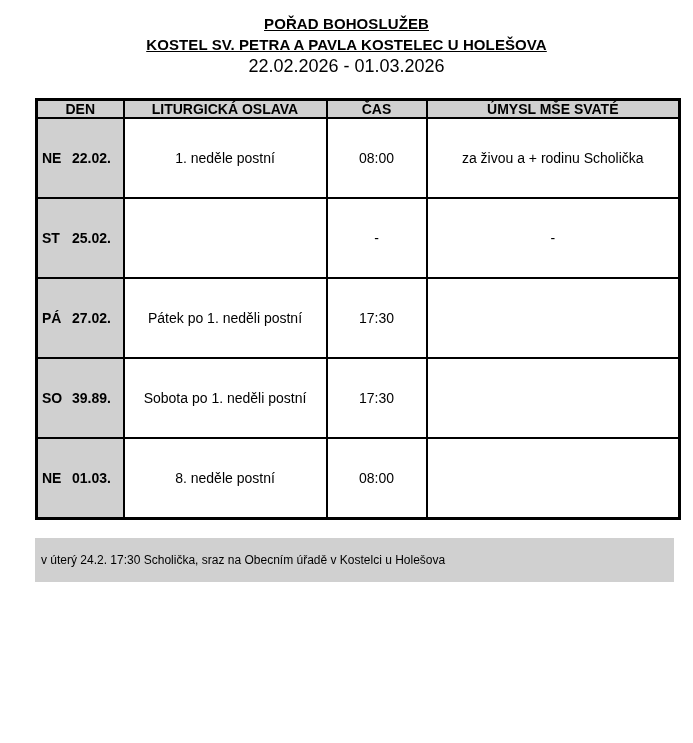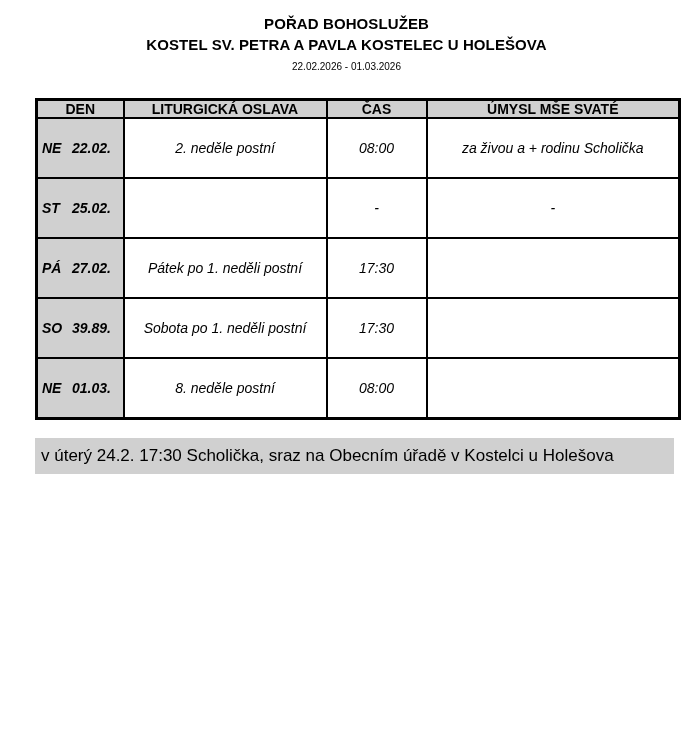--- a/index.html
+++ b/index.html
@@ -10,22 +10,23 @@
     background: var(--bg, #ffffff);
     font-family: "Liberation Sans", sans-serif;
     color: #000;
   }
   .page-header { text-align: center; padding-top: 13px; }
   .title, .subtitle {
     font-size: 15px;
     font-weight: bold;
     line-height: 21px;
     letter-spacing: 0.1px;
+    text-decoration: underline;
   }
-  .date-range { font-size: 10px; line-height: 23px; }
+  .date-range { font-size: 18px; line-height: 23px; }
 
   .schedule-table {
     margin: 20px 0 0 35px;
     width: 643px;
     border-collapse: collapse;
     table-layout: fixed;
     border: 3px solid var(--border, #000);
   }
   .schedule-table th,
   .schedule-table td {
@@ -34,44 +35,43 @@
     padding: 0;
     overflow: hidden;
   }
   .schedule-table th {
     background: var(--cellGray, #d0d0d0);
     height: 17px;
     font-weight: bold;
     text-align: center;
   }
   .schedule-table td {
-    height: 60px;
+    height: 80px;
     text-align: center;
     vertical-align: middle;
     background: #fff;
-    font-style: italic;
   }
   td.day-cell {
     background: var(--cellGray, #d0d0d0);
     font-weight: bold;
     text-align: left;
     padding-left: 4px;
     white-space: nowrap;
   }
   .day-abbr { display: inline-block; min-width: 22px; margin-right: 8px; }
 
   .footer-note {
     margin: 18px 0 0 35px;
     width: 639px;
-    height: 36px;
+    height: 44px;
     background: var(--cellGray, #d0d0d0);
     display: flex;
     align-items: center;
     padding-left: 6px;
-    font-size: 17px;
+    font-size: 12px;
   }
 </style>
 </head>
 <body style="--cellGray: #d0d0d0; --border: #000000; --bg: #ffffff;">
 
 <div class="page">
 
   <div class="page-header">
     <div class="title">POŘAD BOHOSLUŽEB</div>
     <div class="subtitle">KOSTEL SV. PETRA A PAVLA KOSTELEC U HOLEŠOVA</div>
@@ -89,21 +89,21 @@
       <tr>
         <th>DEN</th>
         <th>LITURGICKÁ OSLAVA</th>
         <th>ČAS</th>
         <th>ÚMYSL MŠE SVATÉ</th>
       </tr>
     </thead>
     <tbody>
   <tr class="data-row">
     <td class="day-cell"><span class="day-abbr">NE</span><span class="day-date">22.02.</span></td>
-    <td class="celebration-cell">2. neděle postní</td>
+    <td class="celebration-cell">1. neděle postní</td>
     <td class="time-cell">08:00</td>
     <td class="intention-cell">za živou a + rodinu Scholička</td>
   </tr>
 
 
 
   <tr class="data-row">
     <td class="day-cell"><span class="day-abbr">ST</span><span class="day-date">25.02.</span></td>
     <td class="celebration-cell"></td>
     <td class="time-cell">-</td>

